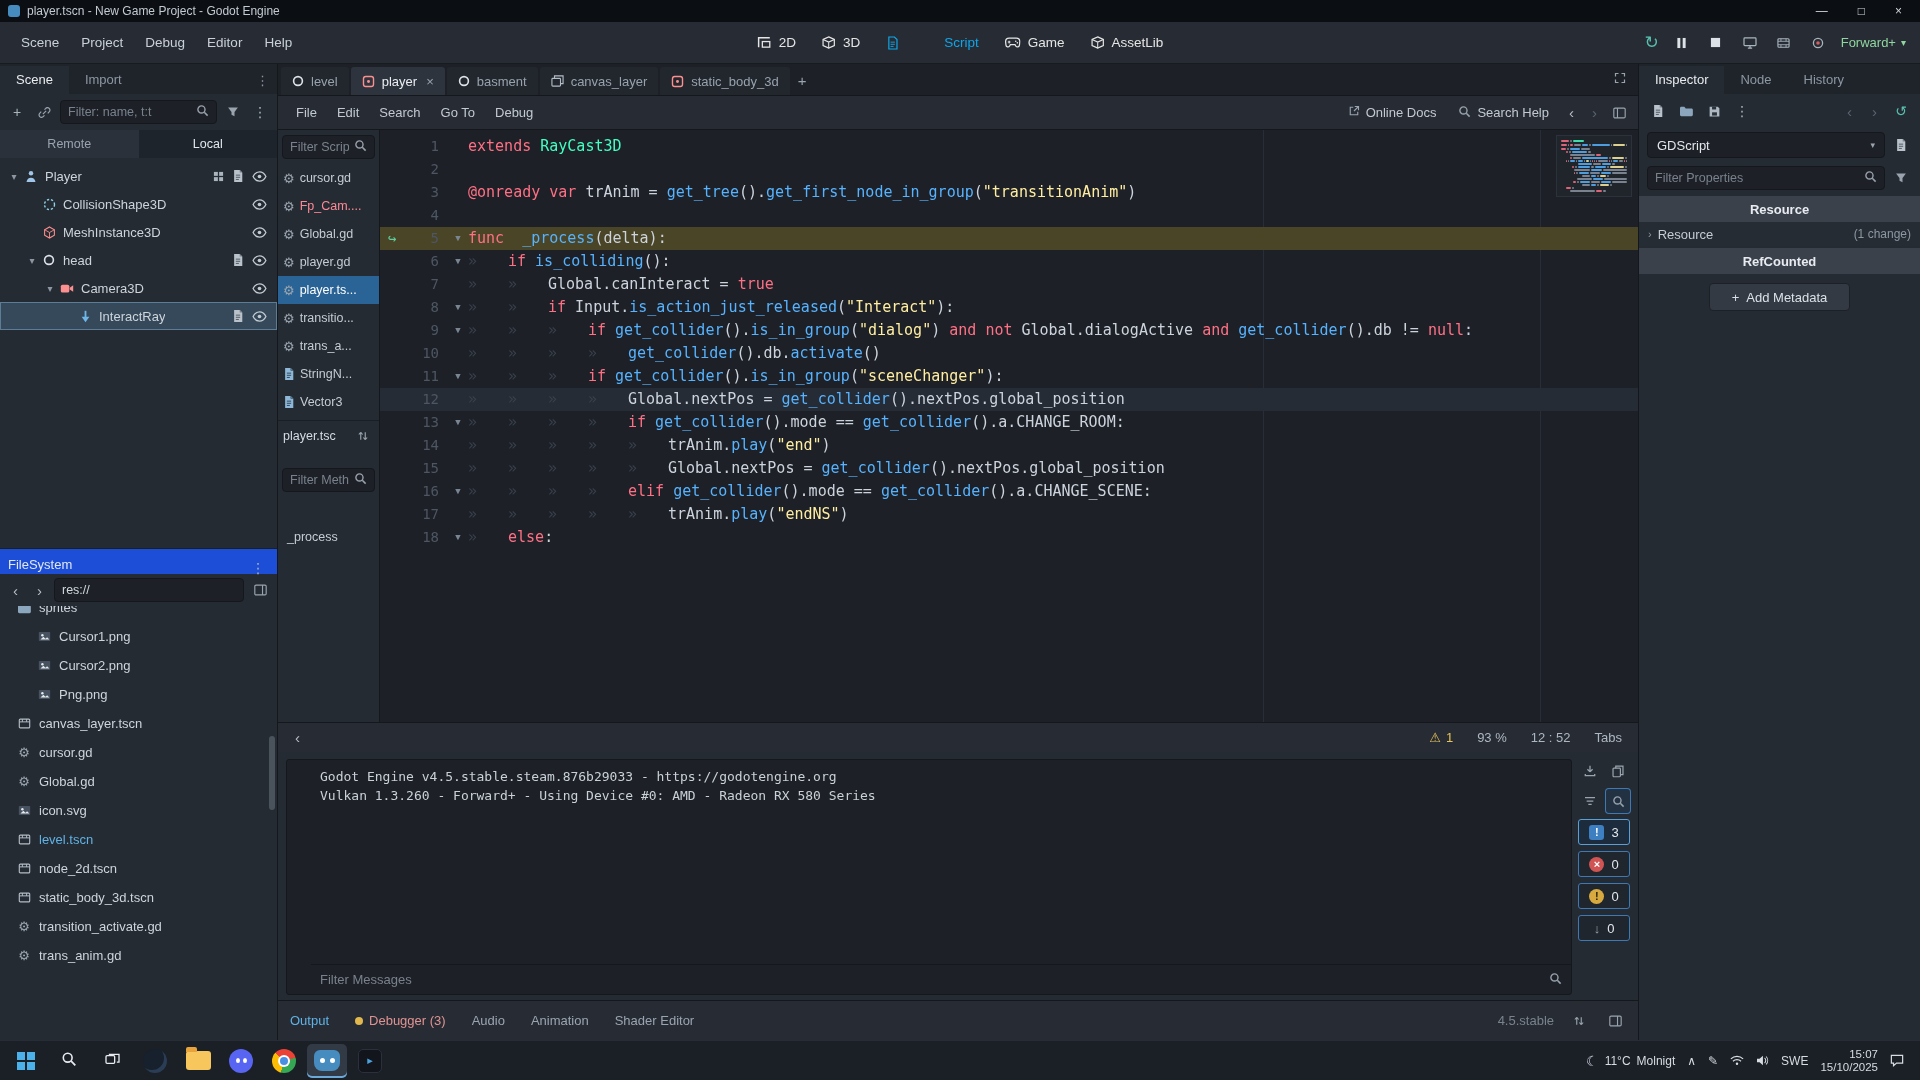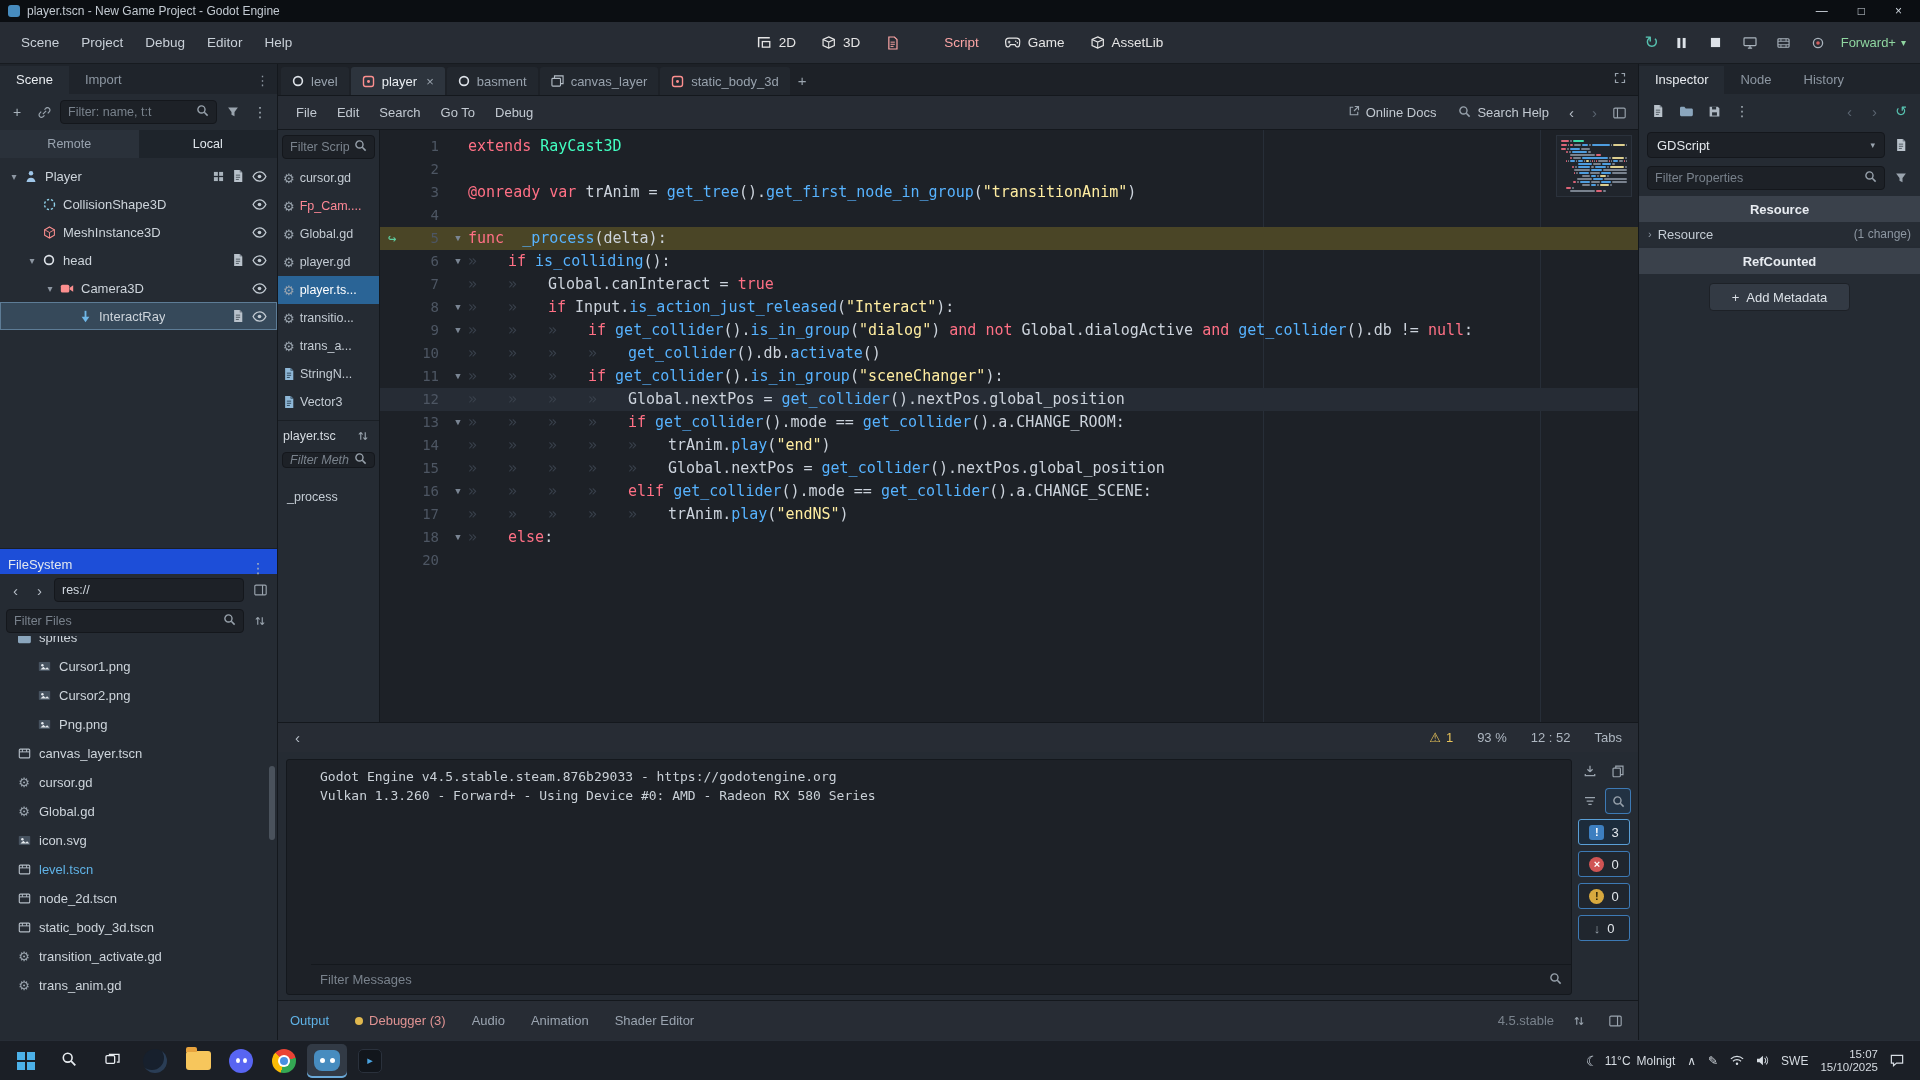--- a/index.html
+++ b/index.html
@@ -10,21 +10,21 @@
   .titlebar { height:22px; background:#0b0e12; display:flex; align-items:center; padding:0 8px; font-size:12px; color:#c3cad2; }
   .tb-ico { width:12px; height:12px; border-radius:3px; background:#478cbf; margin-right:7px; }
   .tb-controls { margin-left:auto; display:flex; gap:30px; padding-right:10px; color:#cfd6de; font-size:12px; }
   .tb-controls span { cursor:default; }
 
   
   .menubar { height:42px; background:#272c34; border-bottom:1px solid #171b20; display:flex; align-items:center; padding:0 10px; position:relative; }
   .menu-item { padding:5px 11px; color:#c9d0d8; font-size:13.5px; border-radius:3px; }
   .workspaces { position:absolute; left:50%; transform:translateX(-50%); display:flex; gap:4px; align-items:center; }
   .ws { display:flex; align-items:center; gap:7px; padding:5px 11px; color:#e5e5e5; font-size:13.5px; border-radius:3px; }
-  .ws.active { color:#fca5a5;gap:46px; }
+  .ws.active { color:#0ea5e9;gap:46px; }
   .playback { margin-left:auto; display:flex; align-items:center; gap:12px; padding-right:4px; }
   .pb-reload { color:#57c2b0; font-size:17px; line-height:1; }
   .renderer { color:#8fd6a0; display:flex; align-items:center; gap:5px; font-size:13px; }
   .renderer .chev { color:#8fd6a0; font-size:10px; }
 
   
   .main { display:flex; height:976px; }
   .left-dock { width:278px; background:#252b33; border-right:1px solid #14181d; display:flex; flex-direction:column; }
   .center { flex:1; min-width:0; display:flex; flex-direction:column; background:#21262d; }
   .right-dock { width:282px; background:#252b33; border-left:1px solid #14181d; display:flex; flex-direction:column; }
@@ -84,21 +84,21 @@
   .em-nav.dim { color:#5a6470; }
 
   .editor-body { flex:1; min-height:0; display:flex; }
   .scripts-panel { width:102px; background:#252b33; border-right:1px solid #14181d; display:flex; flex-direction:column; font-size:12.5px; }
   .sp-filter { margin:5px 4px; height:24px; }
   .script-row { height:28px; display:flex; align-items:center; gap:5px; padding:0 5px; color:#c4ccd4; white-space:nowrap; overflow:hidden; flex:none; }
   .script-row.unsaved { color:#ff8896; }
   .script-row.selected { background:#2a6496; color:#ffffff; }
   .sp-current { height:30px; border-top:1px solid #1a1f25; display:flex; align-items:center; padding:0 5px; gap:4px; color:#d5dbe1; margin-top:4px; }
   .sp-current .spacer { flex:1; }
-  .sp-methods-filter { margin:2px 4px; height:16px;font-style:italic; }
+  .sp-methods-filter { margin:18px 4px; height:24px; }
   .method-row { height:26px; display:flex; align-items:center; padding:0 9px; color:#c4ccd4; }
 
   .code-area { flex:1; min-width:0; position:relative; background:#1d2127; font-family:"DejaVu Sans Mono",monospace; font-size:15px; overflow:hidden; }
   .guide { position:absolute; top:0; bottom:0; width:1px; background:#272e38; }
   .code-lines { position:relative; padding-top:5px; }
   .cl { height:23px; line-height:23px; display:flex; white-space:pre; }
   .cl.exec { background:#4a4526; }
   .cl.caret { background:#262c35; }
   .g-exec { width:24px; flex:none; text-align:center; color:#5fcfa0; font-size:14px; }
   .g-num { width:44px; flex:none; text-align:right; padding-right:9px; color:#4d5663; font-size:14px; }
@@ -468,35 +468,20 @@
         <span class="input value">
           <span class="ph">res://</span>
         </span>
         <span class="icon-btn" id="ic-split">
             <svg width="13" height="12" viewBox="0 0 16 14">
               <rect x="1" y="1" width="14" height="12" rx="1.5" fill="none" stroke="#9aa4ae" stroke-width="1.4"></rect>
               <path d="M10.5 1v12" stroke="#9aa4ae" stroke-width="1.4"></path>
             </svg>
           </span>
       </div>
-      <div class="tool-row" style="height:30px">
-        <span class="input">
-          <span class="ph">Filter Files</span>
-          <span id="ic-mag2"><svg width="13" height="13" viewBox="0 0 16 16">
-                <circle cx="6.7" cy="6.7" r="4.4" fill="none" stroke="#98a2ac" stroke-width="1.7"></circle>
-                <path d="M10.2 10.2L14.3 14.3" stroke="#98a2ac" stroke-width="1.9"></path>
-              </svg></span>
-        </span>
-        <span class="icon-btn" id="ic-sort1">
-            <svg width="12" height="12" viewBox="0 0 16 16">
-              <path d="M5 13V3M5 3L2.5 6M5 3l2.5 3" stroke="#9aa4ae" stroke-width="1.5" fill="none"></path>
-              <path d="M11 3v10m0 0l-2.5-3m2.5 3l2.5-3" stroke="#9aa4ae" stroke-width="1.5" fill="none"></path>
-            </svg>
-          </span>
-      </div>
       <div class="fs-tree">
         <div class="fs-inner" id="fs-tree">
             <div class="fs-row" style="padding-left: 14px;">
               <span class="nico">
                 <svg width="14" height="12" viewBox="0 0 16 14">
                   <path d="M1 3.5C1 2.7 1.7 2 2.5 2h3.6l1.6 2h6.8c.8 0 1.5.7 1.5 1.5v6c0 .8-.7 1.5-1.5 1.5h-12C1.7 13 1 12.3 1 11.5z" fill="#8ba6bd"></path>
                 </svg>
               </span>
               <span class="lbl">sprites</span>
             </div>
@@ -803,21 +788,20 @@
               <div class="cl"><span class="g-exec"></span><span class="g-num">9</span><span class="g-fold">▼</span><span class="code-text"><span class="tab-ch">»</span><span class="tab-ch">»</span><span class="tab-ch">»</span><span class="tk-kw">if</span><span class="tk-txt"> </span><span class="tk-fn">get_collider</span><span class="tk-txt">().</span><span class="tk-fn">is_in_group</span><span class="tk-txt">(</span><span class="tk-str">"dialog"</span><span class="tk-txt">) </span><span class="tk-kw">and</span><span class="tk-txt"> </span><span class="tk-kw">not</span><span class="tk-txt"> Global.dialogActive </span><span class="tk-kw">and</span><span class="tk-txt"> </span><span class="tk-fn">get_collider</span><span class="tk-txt">().db != </span><span class="tk-kw">null</span><span class="tk-txt">:</span></span></div>
               <div class="cl"><span class="g-exec"></span><span class="g-num">10</span><span class="g-fold"></span><span class="code-text"><span class="tab-ch">»</span><span class="tab-ch">»</span><span class="tab-ch">»</span><span class="tab-ch">»</span><span class="tk-fn">get_collider</span><span class="tk-txt">().db.</span><span class="tk-fn">activate</span><span class="tk-txt">()</span></span></div>
               <div class="cl"><span class="g-exec"></span><span class="g-num">11</span><span class="g-fold">▼</span><span class="code-text"><span class="tab-ch">»</span><span class="tab-ch">»</span><span class="tab-ch">»</span><span class="tk-kw">if</span><span class="tk-txt"> </span><span class="tk-fn">get_collider</span><span class="tk-txt">().</span><span class="tk-fn">is_in_group</span><span class="tk-txt">(</span><span class="tk-str">"sceneChanger"</span><span class="tk-txt">):</span></span></div>
               <div class="cl caret"><span class="g-exec"></span><span class="g-num">12</span><span class="g-fold"></span><span class="code-text"><span class="tab-ch">»</span><span class="tab-ch">»</span><span class="tab-ch">»</span><span class="tab-ch">»</span><span class="tk-txt">Global.nextPos = </span><span class="tk-fn">get_collider</span><span class="tk-txt">().nextPos.global_position</span></span></div>
               <div class="cl"><span class="g-exec"></span><span class="g-num">13</span><span class="g-fold">▼</span><span class="code-text"><span class="tab-ch">»</span><span class="tab-ch">»</span><span class="tab-ch">»</span><span class="tab-ch">»</span><span class="tk-kw">if</span><span class="tk-txt"> </span><span class="tk-fn">get_collider</span><span class="tk-txt">().mode == </span><span class="tk-fn">get_collider</span><span class="tk-txt">().a.CHANGE_ROOM:</span></span></div>
               <div class="cl"><span class="g-exec"></span><span class="g-num">14</span><span class="g-fold"></span><span class="code-text"><span class="tab-ch">»</span><span class="tab-ch">»</span><span class="tab-ch">»</span><span class="tab-ch">»</span><span class="tab-ch">»</span><span class="tk-txt">trAnim.</span><span class="tk-fn">play</span><span class="tk-txt">(</span><span class="tk-str">"end"</span><span class="tk-txt">)</span></span></div>
               <div class="cl"><span class="g-exec"></span><span class="g-num">15</span><span class="g-fold"></span><span class="code-text"><span class="tab-ch">»</span><span class="tab-ch">»</span><span class="tab-ch">»</span><span class="tab-ch">»</span><span class="tab-ch">»</span><span class="tk-txt">Global.nextPos = </span><span class="tk-fn">get_collider</span><span class="tk-txt">().nextPos.global_position</span></span></div>
               <div class="cl"><span class="g-exec"></span><span class="g-num">16</span><span class="g-fold">▼</span><span class="code-text"><span class="tab-ch">»</span><span class="tab-ch">»</span><span class="tab-ch">»</span><span class="tab-ch">»</span><span class="tk-kw">elif</span><span class="tk-txt"> </span><span class="tk-fn">get_collider</span><span class="tk-txt">().mode == </span><span class="tk-fn">get_collider</span><span class="tk-txt">().a.CHANGE_SCENE:</span></span></div>
               <div class="cl"><span class="g-exec"></span><span class="g-num">17</span><span class="g-fold"></span><span class="code-text"><span class="tab-ch">»</span><span class="tab-ch">»</span><span class="tab-ch">»</span><span class="tab-ch">»</span><span class="tab-ch">»</span><span class="tk-txt">trAnim.</span><span class="tk-fn">play</span><span class="tk-txt">(</span><span class="tk-str">"endNS"</span><span class="tk-txt">)</span></span></div>
               <div class="cl"><span class="g-exec"></span><span class="g-num">18</span><span class="g-fold">▼</span><span class="code-text"><span class="tab-ch">»</span><span class="tk-kw">else</span><span class="tk-txt">:</span></span></div>
-              <div class="cl"><span class="g-exec"></span><span class="g-num">20</span><span class="g-fold"></span><span class="code-text"></span></div>
             </div>
           <div class="minimap" id="mmap">
               <div class="mm-row">
                 <span class="mm-seg" style="width: 8.4px; background: rgb(255, 112, 133);"></span>
                 <span class="mm-seg" style="width: 2px; background: rgb(138, 147, 160);"></span>
                 <span class="mm-seg" style="width: 10.8px; background: rgb(66, 255, 194);"></span>
               </div>
               <div class="mm-row"></div>
               <div class="mm-row">
                 <span class="mm-seg" style="width: 9.6px; background: rgb(255, 112, 133);"></span>

